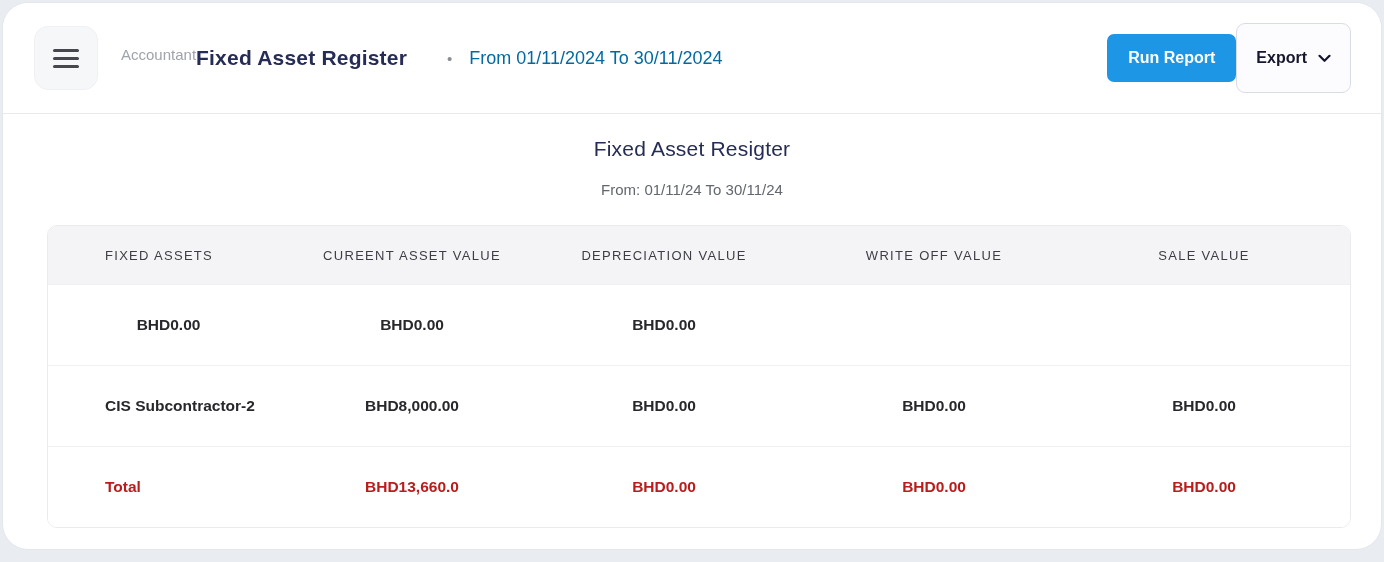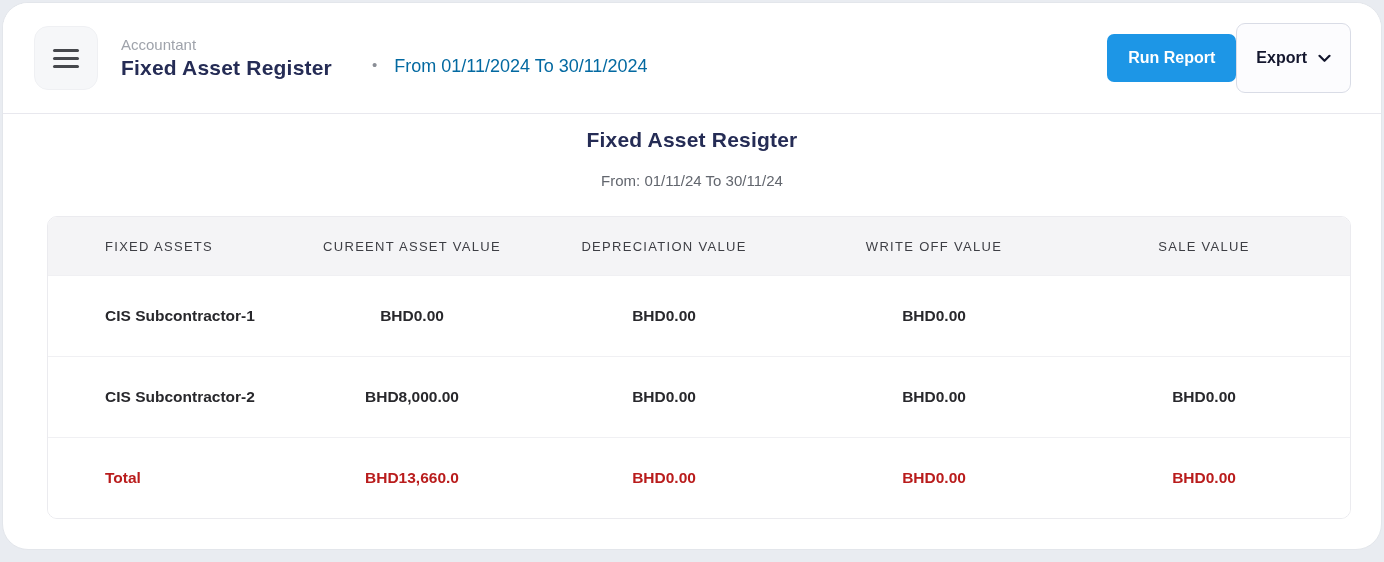--- a/index.html
+++ b/index.html
@@ -29,23 +29,23 @@
   .menu-btn {
     width:64px; height:64px; flex:0 0 64px;
     border-radius:14px;
     background:#F6F7F9;
     border:1px solid #EFF0F3;
     display:flex; align-items:center; justify-content:center;
     cursor:pointer; margin-right:23px;
   }
   .hamburger { display:flex; flex-direction:column; gap:5px; }
   .hamburger span { display:block; width:26px; height:3px; background:#46484D; border-radius:2px; }
-  .title-block { display:flex; flex-direction:column; }
+  .title-block { display:flex; }
   .app-label { font-size:15px; font-weight:500; color:#9FA3AB; margin-bottom:3px; }
-  .title-row { display:flex; align-items:flex-start; }
+  .title-row { display:flex; align-items:center; }
   .page-title { font-size:21px; font-weight:700; color:#252C55; letter-spacing:.2px; }
   .dot-sep { font-size:15px; color:#8A8E96; margin:0 17px 0 40px; }
   .date-range { font-size:18px; color:#0369a1; }
   .actions { margin-left:auto; display:flex; align-items:center; gap:0; }
   .btn-primary {
     background:#1D96E6; color:#FFFFFF;
     font-family:"Liberation Sans", sans-serif;
     font-size:16px; font-weight:700;
     border:none; border-radius:7px;
     padding:15px 21px; cursor:pointer;
@@ -54,21 +54,21 @@
     background:#FCFCFE; color:#14172E;
     font-family:"Liberation Sans", sans-serif;
     font-size:16px; font-weight:700;
     border:1px solid #D9DCE6; border-radius:9px;
     padding:25px 19px; cursor:pointer;
     display:flex; align-items:center; gap:11px;
   }
   .chevron { display:inline-flex; }
   
   .report-head { text-align:center; }
-  .report-title { font-size:21px; font-weight:700; color:#252C55; margin-top:14px; letter-spacing:.2px; }
+  .report-title { font-size:21px; font-weight:400; color:#252C55; margin-top:23px; letter-spacing:.2px; }
   .report-subtitle { font-size:15px; color:#62666E; margin-top:20px; }
   
   .asset-table {
     width:1304px;
     margin:27px 30px 0 44px;
     border:1px solid #EBEBEF;
     border-radius:10px;
     overflow:hidden;
     background:#FFFFFF;
   }
@@ -134,21 +134,20 @@
     <div class="asset-table">
       <div class="thead">
         <div class="th first">FIXED ASSETS</div>
         <div class="th num">CUREENT ASSET VALUE</div>
         <div class="th num">DEPRECIATION VALUE</div>
         <div class="th num">WRITE OFF VALUE</div>
         <div class="th num">SALE VALUE</div>
       </div>
       <div id="table-body">
           <div class="trow">
-            <div class="td first">CIS Subcontractor-1</div>
             <div class="td num">BHD0.00</div>
             <div class="td num">BHD0.00</div>
             <div class="td num">BHD0.00</div>
           </div>
           <div class="trow">
             <div class="td first">CIS Subcontractor-2</div>
             <div class="td num">BHD8,000.00</div>
             <div class="td num">BHD0.00</div>
             <div class="td num">BHD0.00</div>
             <div class="td num">BHD0.00</div>

